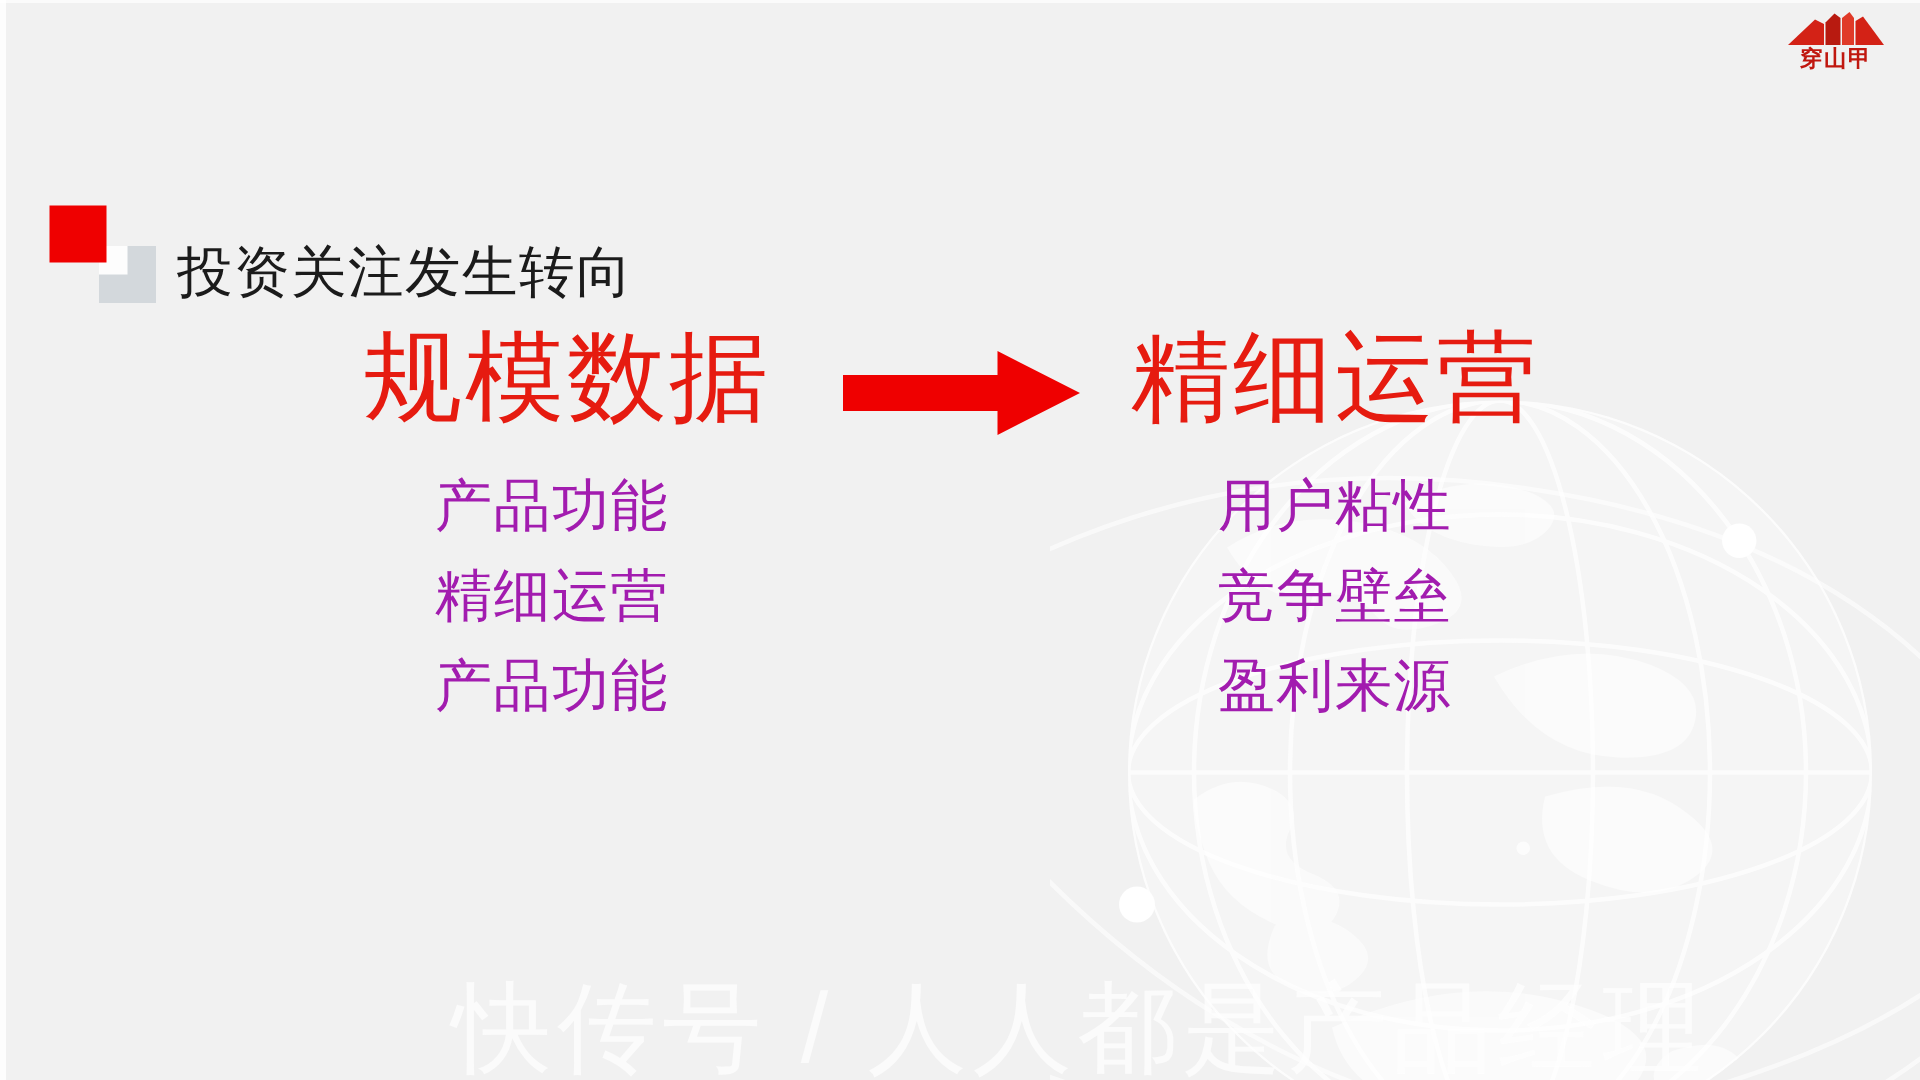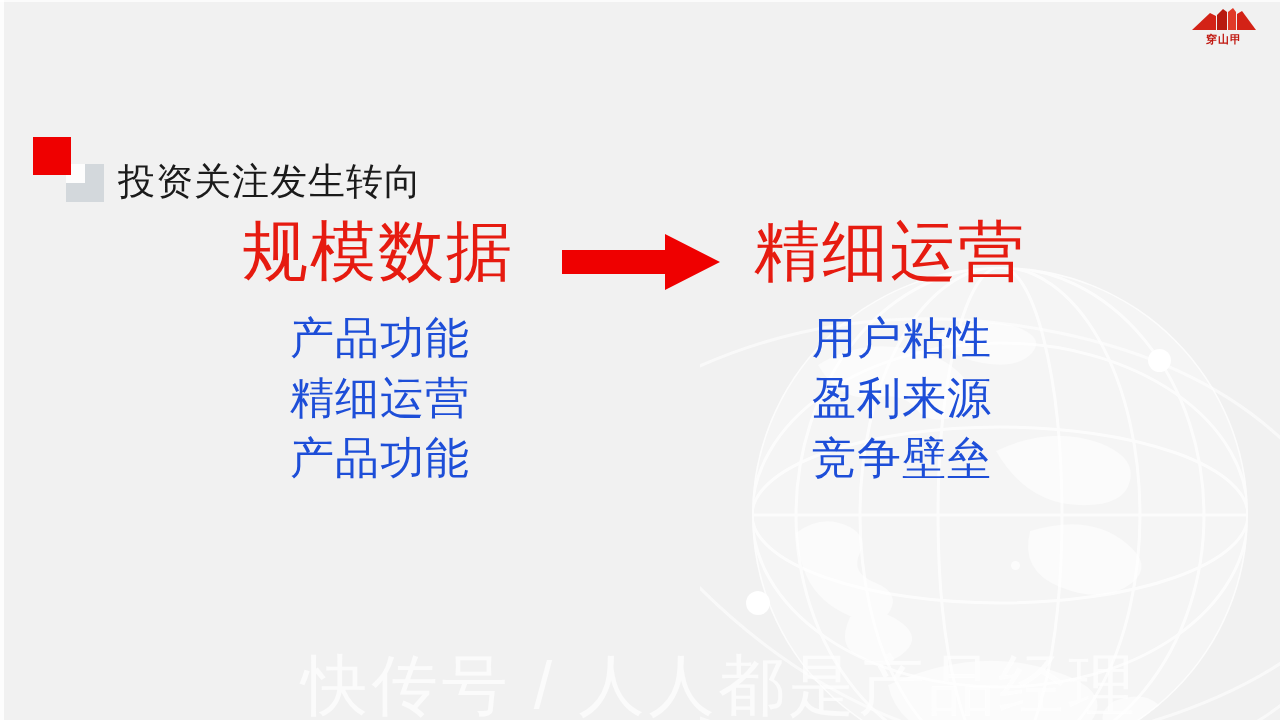--- a/index.html
+++ b/index.html
@@ -64,21 +64,21 @@
     right: 18px;
     top: 6px;
     width: 76px;
     text-align: center;
     z-index: 5;
   }
   .logo-mark { display: block; width: 68px; height: 26px; margin: 0 auto; }
   .logo-text {
     display: block;
     margin-top: 1px;
-    font-size: 11px;
+    font-size: 15px;
     font-weight: bold;
     color: #c0170f;
     letter-spacing: 1px;
     line-height: 13px;
   }
 
   
   .title-row {
     position: absolute;
     left: 0; top: 60px;
@@ -133,22 +133,22 @@
   }
   .col-left .col-heading  { padding-left: 4px; }
   .col-right .col-heading { padding-left: 6px; }
 
   .col-list {
     list-style: none;
     margin: 20px 0 0 0;
     padding: 0;
   }
   .col-list li {
-    font-size: 44px;
-    color: #1d4ed8;
+    font-size: 38px;
+    color: #a21caf;
     line-height: 60px;
     letter-spacing: 1px;
     white-space: nowrap;
   }
   .col-left .col-list  { padding-left: 52px; }
   .col-right .col-list { padding-left: 64px; }
 
   
   .arrow {
     position: absolute;
@@ -261,22 +261,22 @@
     <div class="arrow">
       <svg viewBox="0 0 158 56" xmlns="http://www.w3.org/2000/svg" aria-hidden="true">
         <path d="M0 16 L103 16 L103 0 L158 28 L103 56 L103 40 L0 40 Z" fill="#ef0000"></path>
       </svg>
     </div>
 
     <div class="col col-right">
       <div class="col-heading">精细运营</div>
       <ul class="col-list">
         <li>用户粘性</li>
+        <li>竞争壁垒</li>
         <li>盈利来源</li>
-        <li>竞争壁垒</li>
       </ul>
     </div>
   </div>
 
   <div class="watermark">
     <span class="watermark-text">快传号 / 人人都是产品经理</span>
   </div>
 
 </div>
 

